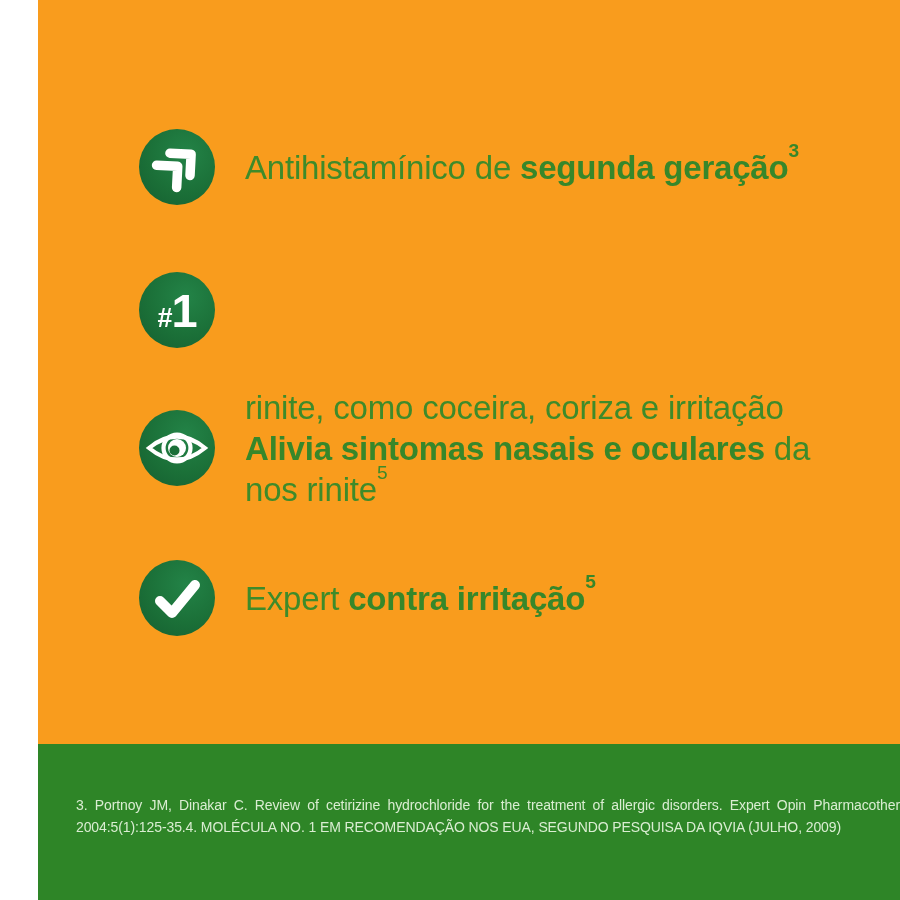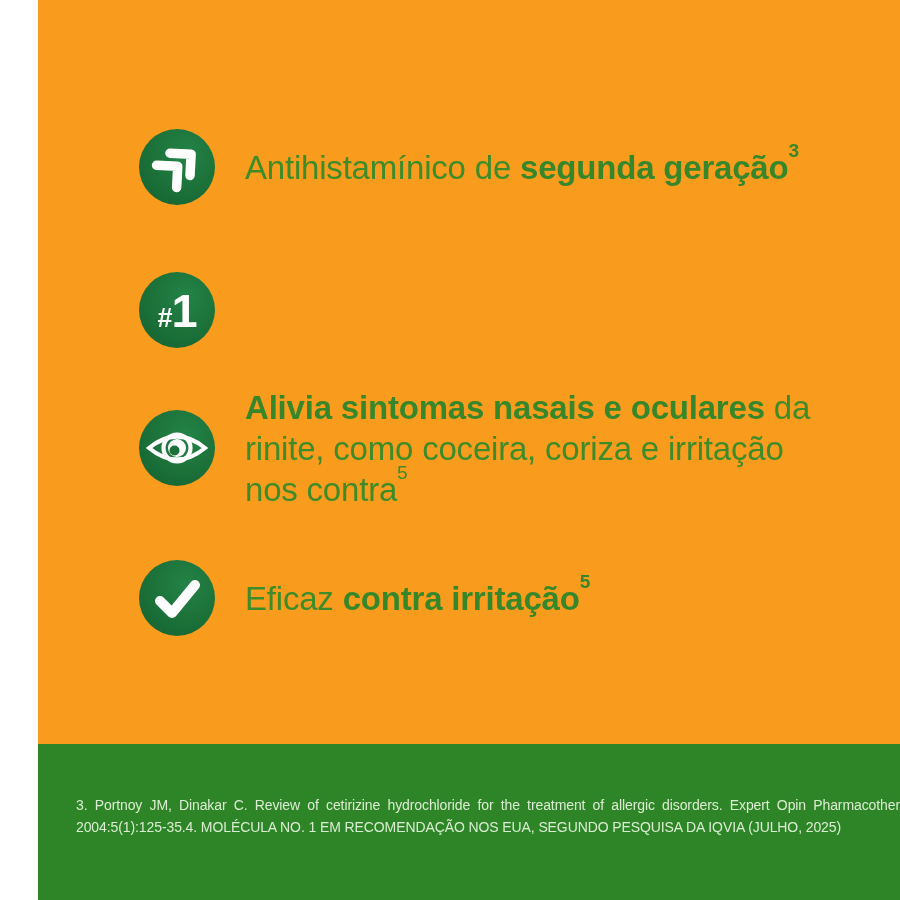--- a/index.html
+++ b/index.html
@@ -110,37 +110,37 @@
   <div class="benefit-row" style="top:410px">
     <div class="icon-circle">
       <svg width="76" height="76" viewBox="0 0 76 76">
         <path d="M10 38 Q 38 15 66 38 Q 38 61 10 38 Z" fill="none" stroke="#ffffff" stroke-width="4.2" stroke-linejoin="miter"></path>
         <circle cx="38" cy="38" r="13.5" fill="none" stroke="#ffffff" stroke-width="4.2"></circle>
         <circle cx="38" cy="38" r="9" fill="#ffffff"></circle>
         <circle cx="35.5" cy="40.5" r="5" fill="#1b7038"></circle>
       </svg>
     </div>
     <div class="benefit-text">
+      <p class="line"><span>rinite, como coceira, coriza e irritação</span></p>
       <p class="line"><span class="bold">Alivia sintomas nasais e oculares</span><span> da</span></p>
-      <p class="line"><span>rinite, como coceira, coriza e irritação</span></p>
-      <p class="line"><span>nos contra</span><sup class="ref">5</sup></p>
+      <p class="line"><span>nos rinite</span><sup class="ref">5</sup></p>
     </div>
   </div>
 
   <div class="benefit-row" style="top:560px">
     <div class="icon-circle">
       <svg width="76" height="76" viewBox="0 0 76 76">
         <path d="M21 41 L33 53 L56 25" fill="none" stroke="#ffffff" stroke-width="10" stroke-linecap="round" stroke-linejoin="round"></path>
       </svg>
     </div>
     <div class="benefit-text">
-      <p class="line"><span>Eficaz </span><span class="bold">contra irritação</span><sup class="ref bold">5</sup></p>
+      <p class="line"><span>Expert </span><span class="bold">contra irritação</span><sup class="ref bold">5</sup></p>
     </div>
   </div>
 
   <footer class="references">
     <div class="ref-lines">
       <p class="ref-line">3. Portnoy JM, Dinakar C. Review of cetirizine hydrochloride for the treatment of allergic disorders. Expert Opin Pharmacother</p>
-      <p class="ref-line">2004:5(1):125-35.4. MOLÉCULA NO. 1 EM RECOMENDAÇÃO NOS EUA, SEGUNDO PESQUISA DA IQVIA (JULHO, 2025)</p>
+      <p class="ref-line">2004:5(1):125-35.4. MOLÉCULA NO. 1 EM RECOMENDAÇÃO NOS EUA, SEGUNDO PESQUISA DA IQVIA (JULHO, 2009)</p>
     </div>
   </footer>
 
 </div>
 
 </body></html>

